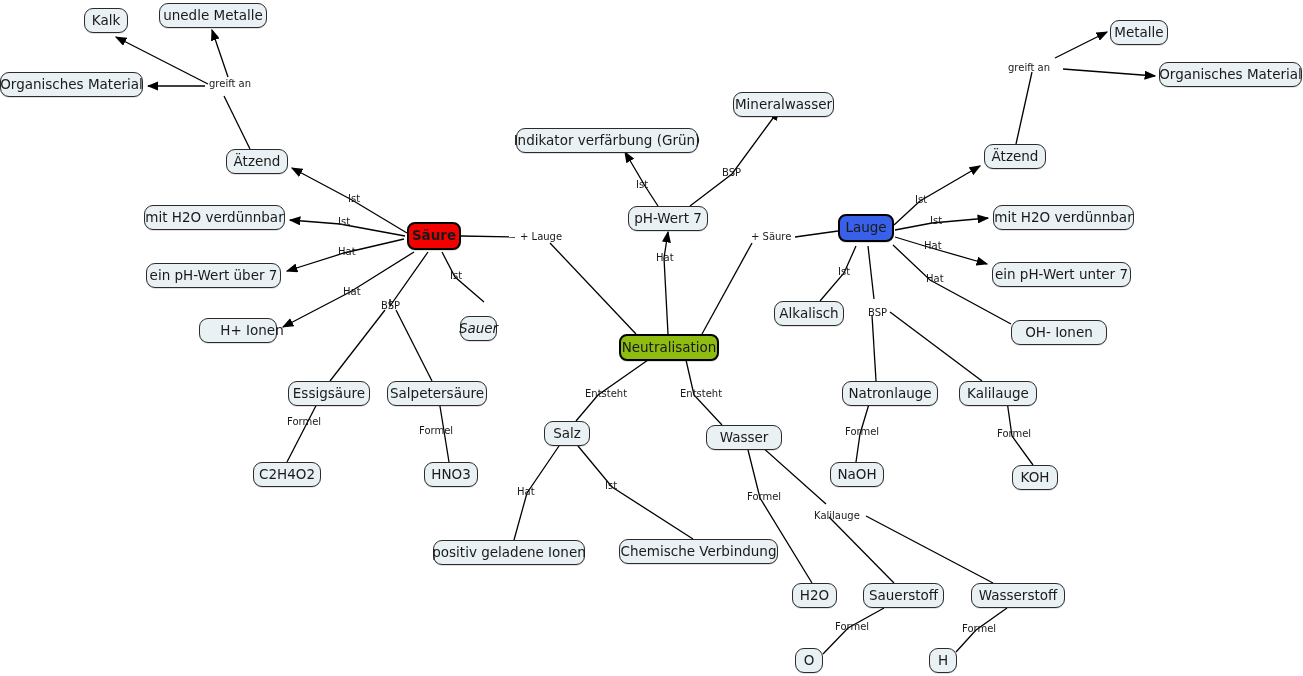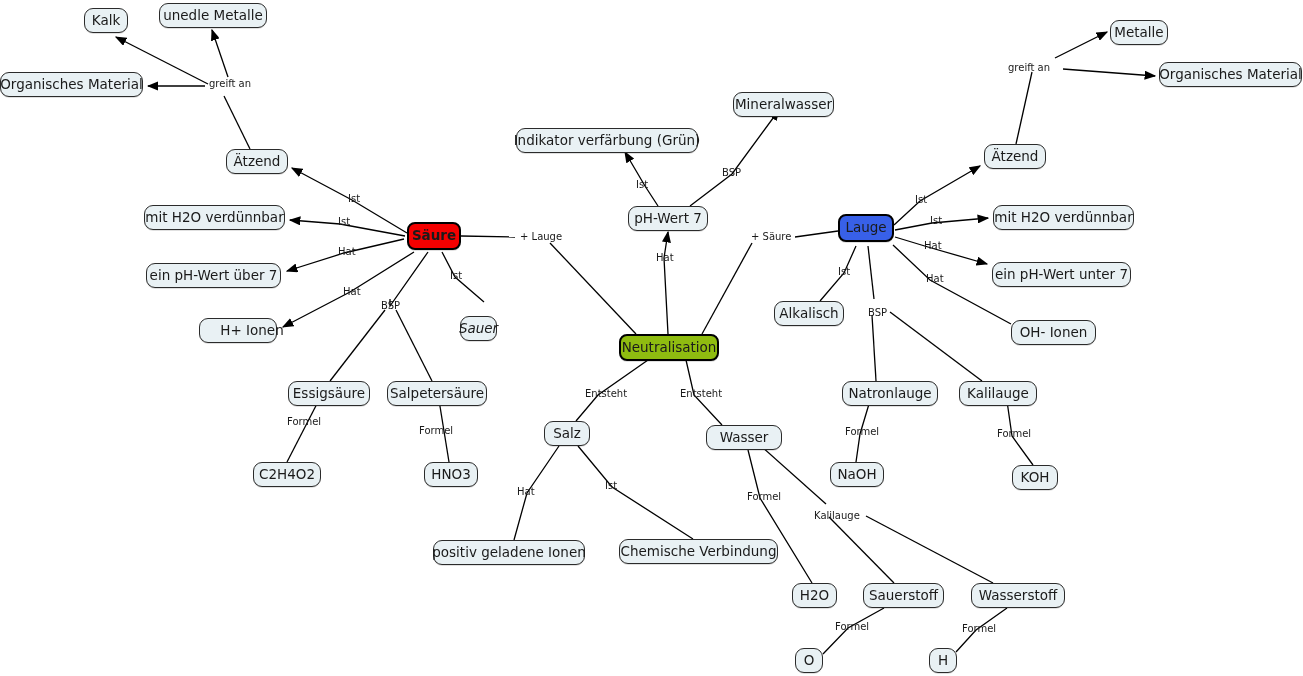--- a/index.html
+++ b/index.html
@@ -157,21 +157,21 @@
       <div class="node " style="left: 929px; top: 648px; width: 28px;">H</div>
       <div class="node concept-base" style="left: 838px; top: 214px; width: 56px;">Lauge</div>
       <div class="node " style="left: 774px; top: 301px; width: 70px;">Alkalisch</div>
       <div class="node " style="left: 826px; top: 381px; width: 96px; margin-left: 16px;">Natronlauge</div>
       <div class="node " style="left: 959px; top: 381px; width: 78px;">Kalilauge</div>
       <div class="node " style="left: 830px; top: 462px; width: 54px;">NaOH</div>
       <div class="node " style="left: 1012px; top: 465px; width: 46px;">KOH</div>
       <div class="node " style="left: 984px; top: 144px; width: 62px;">Ätzend</div>
       <div class="node " style="left: 993px; top: 205px; width: 141px;">mit H2O verdünnbar</div>
       <div class="node " style="left: 992px; top: 262px; width: 139px;">ein pH-Wert unter 7</div>
-      <div class="node " style="left: 1011px; top: 320px; width: 85px;">OH- Ionen</div>
+      <div class="node " style="left: 1011px; top: 320px; width: 96px;">OH- Ionen</div>
       <div class="node " style="left: 1110px; top: 20px; width: 58px;">Metalle</div>
       <div class="node " style="left: 1159px; top: 62px; width: 143px;">Organisches Material</div>
     </div>
   <div id="labels-group">
       <div class="edge-label" style="left: 209px; top: 79px;">greift an</div>
       <div class="edge-label" style="left: 348px; top: 194px;">Ist</div>
       <div class="edge-label" style="left: 338px; top: 217px;">Ist</div>
       <div class="edge-label" style="left: 338px; top: 247px;">Hat</div>
       <div class="edge-label" style="left: 343px; top: 287px;">Hat</div>
       <div class="edge-label" style="left: 381px; top: 301px;">BSP</div>

